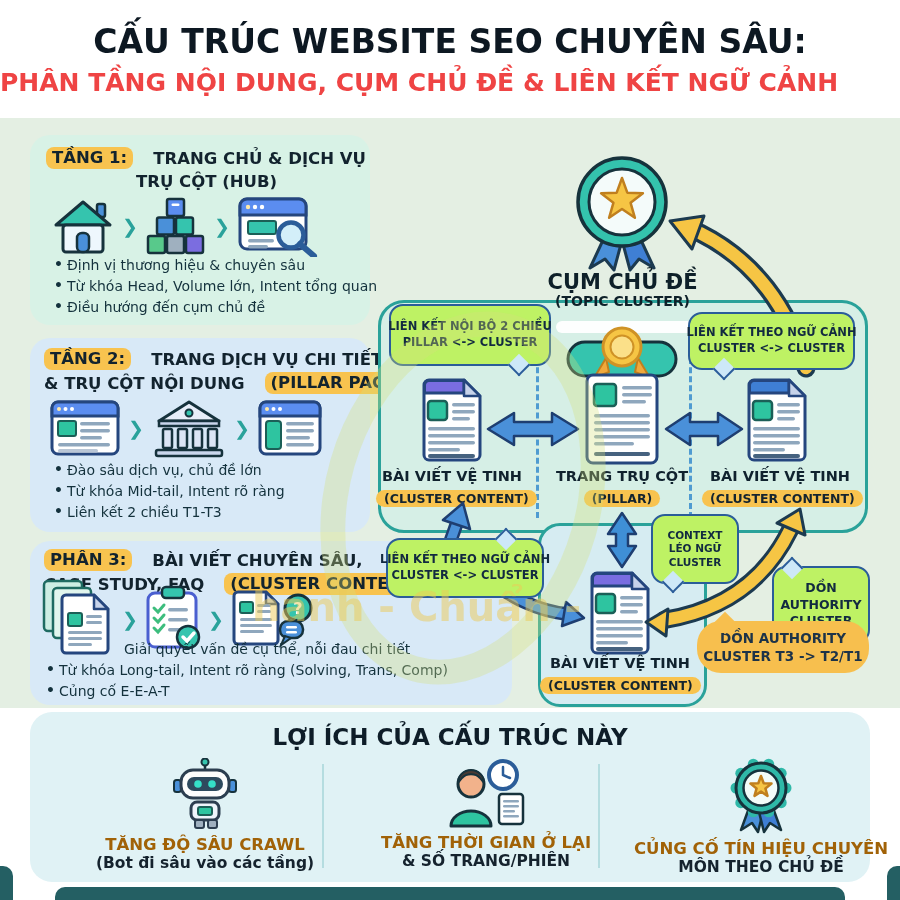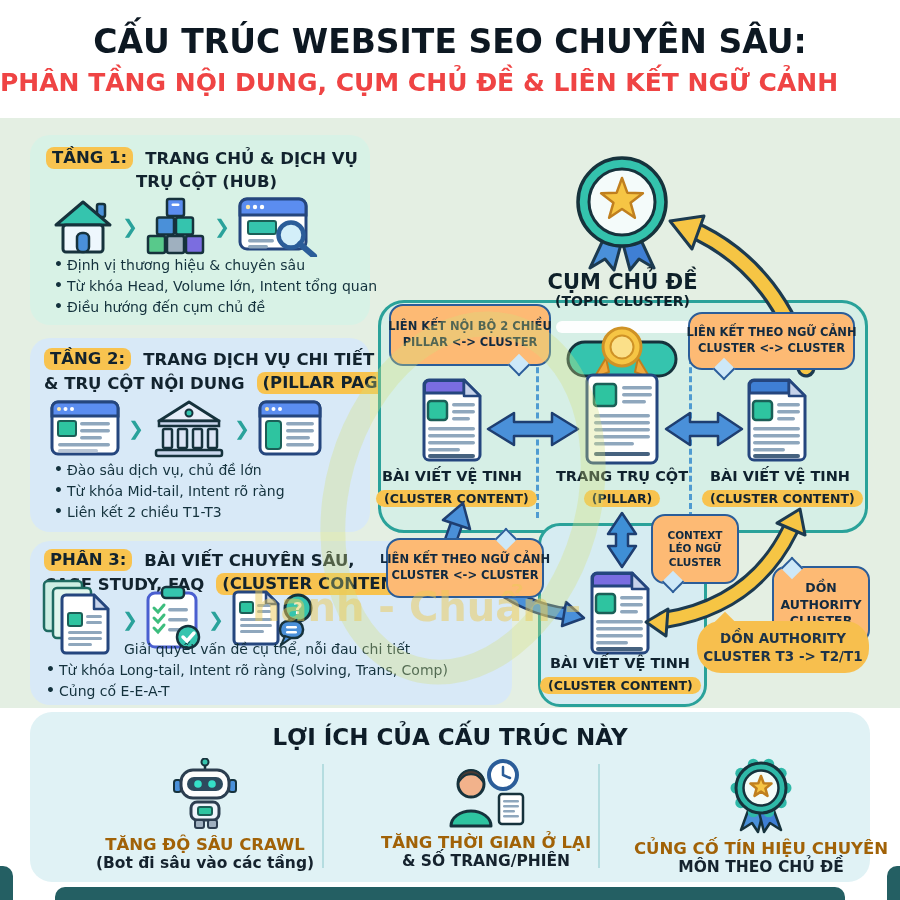--- a/index.html
+++ b/index.html
@@ -8,40 +8,40 @@
   .abs{position:absolute;}
   .band{position:absolute;left:0;top:118px;width:900px;height:590px;background:#e4efe3;z-index:1;}
   
   .title1{position:absolute;left:0;right:0;top:22px;text-align:center;font-size:33px;font-weight:bold;color:#0d1822;z-index:2;}
   .title2{position:absolute;left:0;right:0;top:68px;text-align:left;font-size:25px;font-weight:bold;color:#ef4444;z-index:2;}
   
   .card{position:absolute;border-radius:20px;z-index:2;}
   .card1{left:30px;top:135px;width:340px;height:190px;background:#d8f2e6;}
   .card2{left:30px;top:338px;width:340px;height:194px;background:#d8e9f7;}
   .card3{left:30px;top:541px;width:482px;height:164px;background:#d8e9f7;}
-  .hrow{position:absolute;display:flex;align-items:center;gap:12px;font-size:16.5px;font-weight:bold;white-space:nowrap;color:#12232e;}
+  .hrow{position:absolute;display:flex;align-items:center;gap:20px;font-size:16.5px;font-weight:bold;white-space:nowrap;color:#12232e;}
   .hl{background:#f8c34f;border-radius:8px;padding:0 6px;display:inline-block;line-height:1.35;}
   .irow{position:absolute;display:flex;align-items:center;gap:8px;}
   .chv{color:#2aa29b;font-size:19px;font-weight:bold;}
   .chv::before{content:"❯";}
   .blt{position:absolute;font-size:14px;color:#13313c;padding-left:15px;white-space:nowrap;}
   .blt::before{content:"•";position:absolute;left:2px;top:-1px;font-weight:bold;}
   .noblt{position:absolute;font-size:14px;color:#13313c;white-space:nowrap;}
   
   .panel{position:absolute;border:3px solid #2aa29a;border-radius:26px;z-index:2;}
   .panel.main{left:378px;top:300px;width:484px;height:227px;background:#d6efe6;}
   .panel.bottom{left:538px;top:523px;width:163px;height:178px;background:#d6ecf2;border-radius:22px;z-index:3;}
   .dash{position:absolute;width:0;border-left:3px dashed #4f9bd1;z-index:3;}
   .wstrip{position:absolute;left:556px;top:321px;width:146px;height:12px;background:#fdfefe;border-radius:6px;z-index:3;}
   .medal-label{position:absolute;left:540px;top:270px;width:165px;text-align:center;font-size:21px;font-weight:bold;color:#0e2029;z-index:4;}
   .medal-sub{position:absolute;left:540px;top:293px;width:165px;text-align:center;font-size:14px;font-weight:bold;color:#0e2029;z-index:4;}
   .nlabel{position:absolute;text-align:center;font-size:14.5px;font-weight:bold;color:#10222e;z-index:5;white-space:nowrap;}
   .npillrow{position:absolute;text-align:center;z-index:5;}
   .npill{font-size:12.5px;font-weight:bold;background:#f8c34f;border-radius:9px;padding:1px 8px;display:inline-block;color:#14242f;white-space:nowrap;}
-  .bub{position:absolute;background:#fdba74;border:2.5px solid #2b5d99;border-radius:14px;display:flex;flex-direction:column;justify-content:center;align-items:center;z-index:9;}
+  .bub{position:absolute;background:#bef264;border:2.5px solid #2b5d99;border-radius:14px;display:flex;flex-direction:column;justify-content:center;align-items:center;z-index:9;}
   .bub .l{font-size:11.5px;font-weight:bold;color:#122a40;line-height:1.35;white-space:nowrap;}
   .bub.small .l{font-size:10.5px;line-height:1.3;}
   .tail{position:absolute;width:14px;height:14px;background:#cde8f8;transform:rotate(45deg);}
   .tail.down{border-right:2.5px solid #2b5d99;border-bottom:2.5px solid #2b5d99;}
   .tail.up{border-left:2.5px solid #2b5d99;border-top:2.5px solid #2b5d99;}
   .ycall{position:absolute;left:697px;top:621px;width:172px;height:52px;background:#f7bf4e;border-radius:24px;
          display:flex;flex-direction:column;justify-content:center;align-items:center;z-index:9;}
   .ycall .l{font-size:13.5px;font-weight:bold;color:#1d3348;line-height:1.35;white-space:nowrap;}
   .ytail{position:absolute;top:-6px;left:20px;width:16px;height:16px;background:#f7bf4e;transform:rotate(45deg);}
   .doc{position:absolute;z-index:5;}

